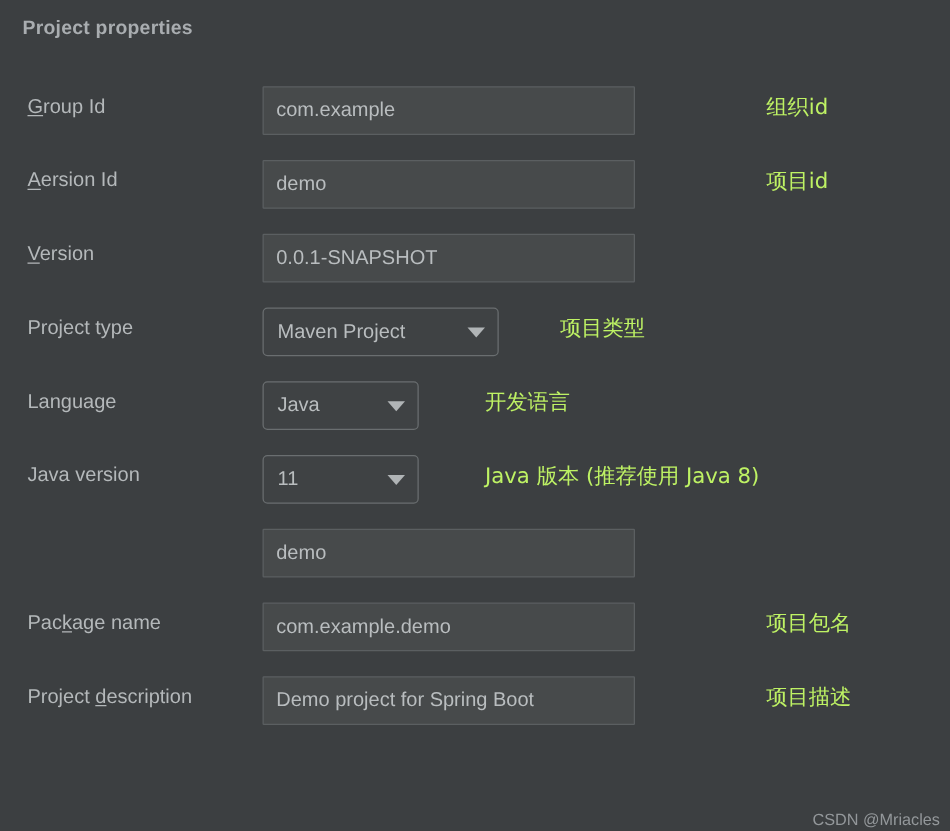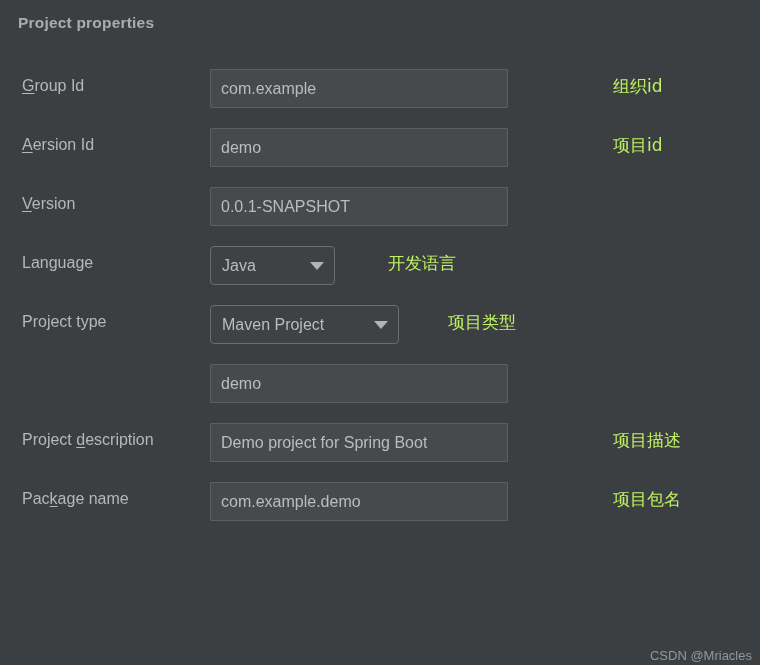--- a/index.html
+++ b/index.html
@@ -164,51 +164,59 @@
         </div>
         <div class="note col-right">项目id</div>
       </div>
       <div class="row">
         <div class="row-label"><span></span><span class="mn">V</span><span>ersion</span></div>
         <div class="field text-input">
           <span class="value">0.0.1-SNAPSHOT</span>
         </div>
       </div>
       <div class="row">
+        <div class="row-label"><span>Project type</span><span class="mn"></span><span></span></div>
+        <div class="combo wide">
+          <span class="value">Maven Project</span>
+          <span class="caret"></span>
+        </div>
+        <div class="note n-projtype">项目类型</div>
+      </div>
+      <div class="row">
         <div class="row-label"><span>Language</span><span class="mn"></span><span></span></div>
         <div class="combo narrow">
           <span class="value">Java</span>
           <span class="caret"></span>
         </div>
         <div class="note n-language">开发语言</div>
       </div>
       <div class="row">
-        <div class="row-label"><span>Project type</span><span class="mn"></span><span></span></div>
-        <div class="combo wide">
-          <span class="value">Maven Project</span>
+        <div class="row-label"><span>Java version</span><span class="mn"></span><span></span></div>
+        <div class="combo narrow">
+          <span class="value">11</span>
           <span class="caret"></span>
         </div>
-        <div class="note n-projtype">项目类型</div>
+        <div class="note n-javaver">Java 版本 (推荐使用 Java 8)</div>
       </div>
       <div class="row">
         <div class="field text-input">
           <span class="value">demo</span>
         </div>
       </div>
       <div class="row">
+        <div class="row-label"><span>Pac</span><span class="mn">k</span><span>age name</span></div>
+        <div class="field text-input">
+          <span class="value">com.example.demo</span>
+        </div>
+        <div class="note col-right">项目包名</div>
+      </div>
+      <div class="row">
         <div class="row-label"><span>Project </span><span class="mn">d</span><span>escription</span></div>
         <div class="field text-input">
           <span class="value">Demo project for Spring Boot</span>
         </div>
         <div class="note col-right">项目描述</div>
       </div>
-      <div class="row">
-        <div class="row-label"><span>Pac</span><span class="mn">k</span><span>age name</span></div>
-        <div class="field text-input">
-          <span class="value">com.example.demo</span>
-        </div>
-        <div class="note col-right">项目包名</div>
-      </div>
     </div>
 
   <div class="watermark">CSDN @Mriacles</div>
 
 </div>
 
 </body></html>

